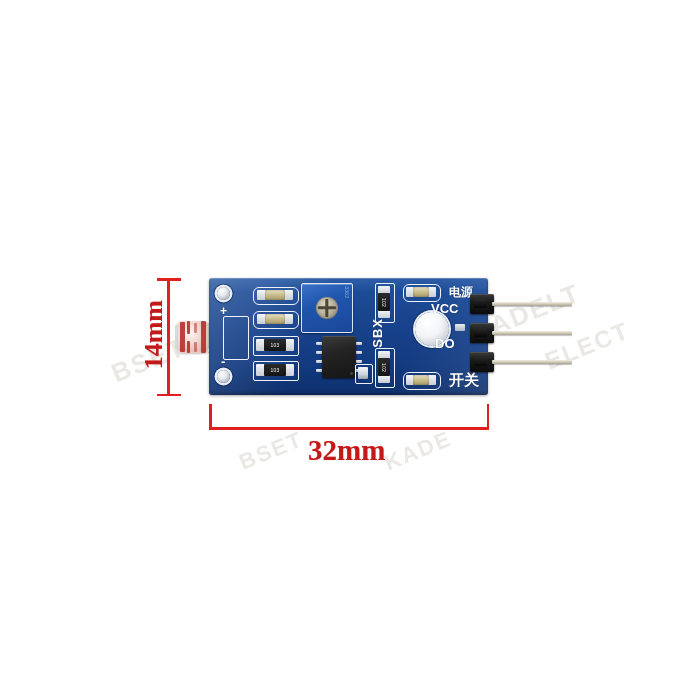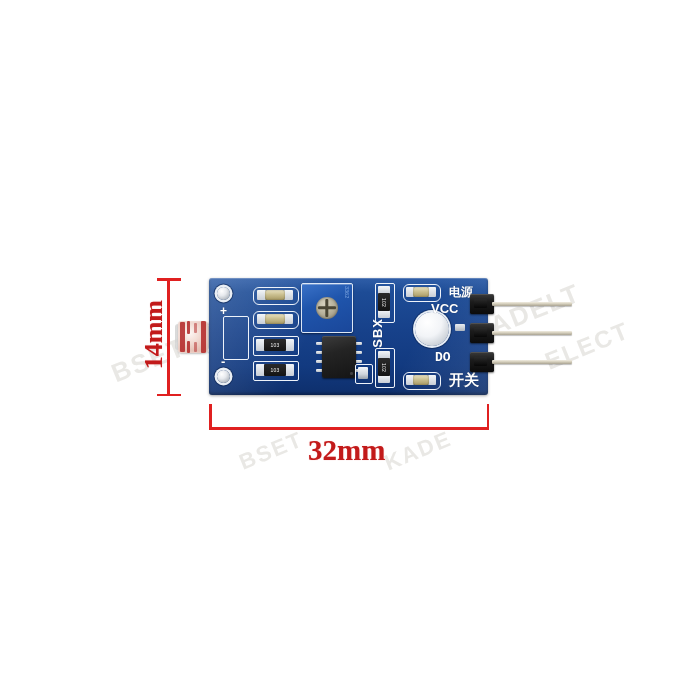--- a/index.html
+++ b/index.html
@@ -226,21 +226,21 @@
 
     <div class="silk-sq" style="left:146px;top:86px;width:16px;height:18px;"></div>
     <div class="cap" style="left:149px;top:89px;width:10px;height:12px;"></div>
 
     <div id="bigpad" style="left:206px;top:34px;width:34px;height:34px;"></div>
 
     <div class="diode" style="left:246px;top:46px;width:10px;height:7px;"></div>
 
     <div class="silkText cn" style="left:240px;top:6px;font-size:12px;">电源</div>
     <div class="silkText" style="left:222px;top:23px;font-size:13px;">VCC</div>
-    <div class="silkText" style="left:226px;top:72px;font-size:13px;font-family:Liberation Mono, monospace;">DO</div>
+    <div class="silkText" style="left:226px;top:58px;font-size:13px;">DO</div>
     <div class="silkText cn" style="left:240px;top:93px;font-size:15px;">开关</div>
 
   </div>
 
   <div id="header3">
     <div class="hdrblock" style="top:0px;"></div>
     <div class="hdrblock" style="top:29px;"></div>
     <div class="hdrblock" style="top:58px;"></div>
   </div>
   <div class="pinwire" style="left:492px;top:302px;width:80px;"></div>

